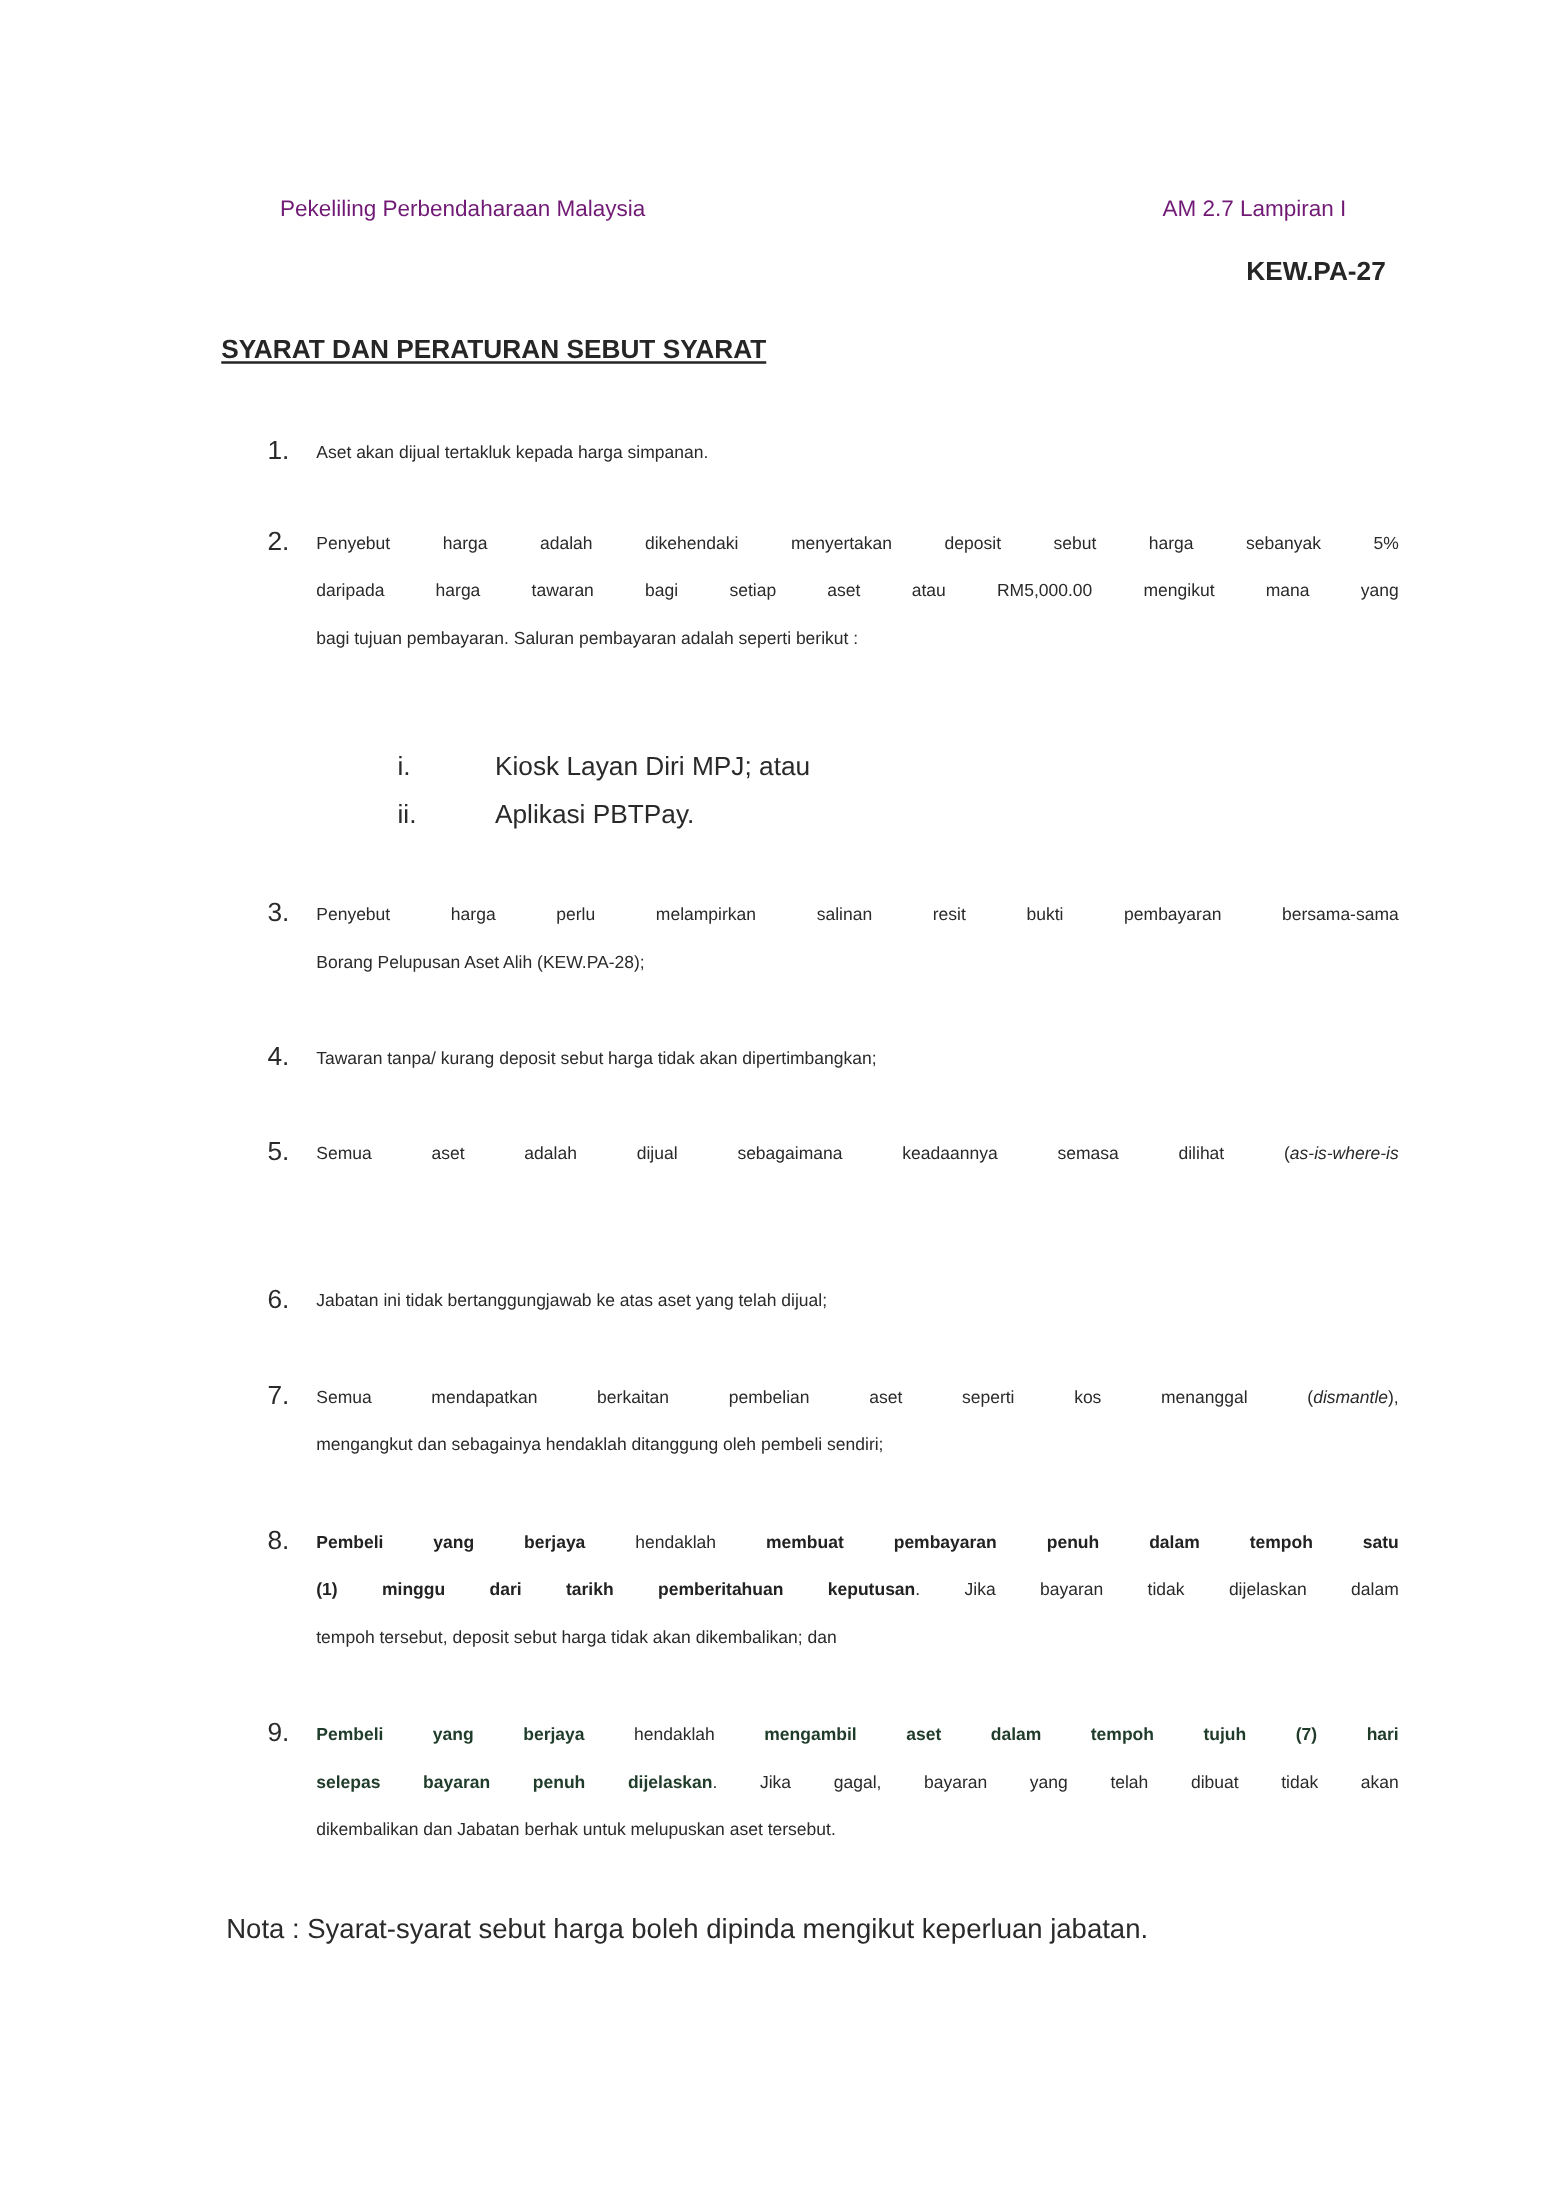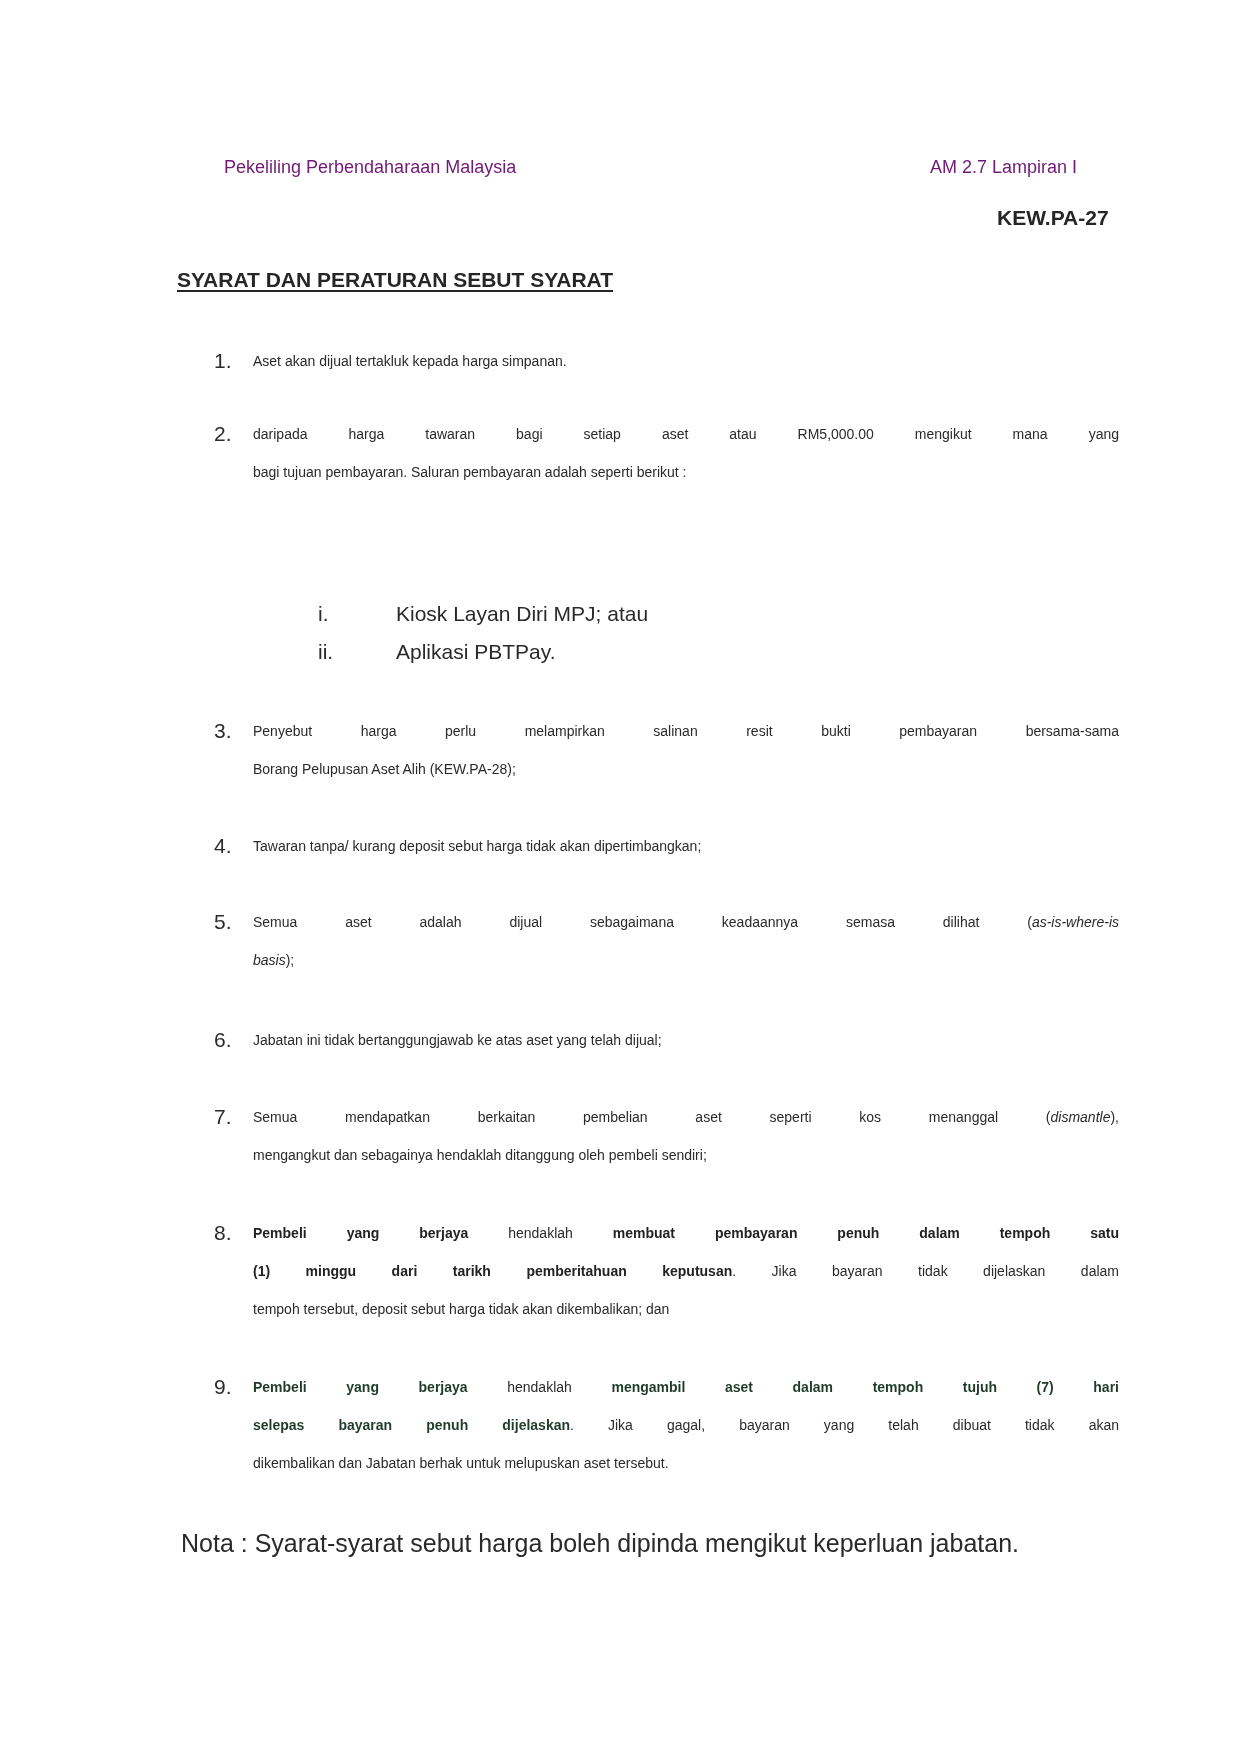--- a/index.html
+++ b/index.html
@@ -10,39 +10,40 @@
   .code { font-size: 21px; font-weight: bold; color: #262626; }
   .title { font-size: 21px; font-weight: bold; text-decoration: underline; text-underline-offset: 3px; color: #262626; }
   .num { position: absolute; left: 214px; font-size: 21px; line-height: 38px; }
   .txt { position: absolute; left: 253px; width: 866px; font-size: 14px; line-height: 38px; text-align: justify; }
   .line { display: block; text-align: justify; text-align-last: justify; }
   .line.free { text-align-last: left; }
   b { font-weight: bold; color: #222; }
   .green b { color: #1f3b2a; }
   .sub-num { position: absolute; left: 318px; font-size: 21px; line-height: 38px; }
   .sub-txt { position: absolute; left: 396px; font-size: 21px; line-height: 38px; }
-  .nota { position: absolute; left: 181px; font-size: 25px; line-height: 38px; }
+  .nota { position: absolute; left: 181px; font-size: 22px; line-height: 38px; }
 </style>
 </head>
 <body>
 
 <div class="abs hdr" style="left:224px; top:156px;">Pekeliling Perbendaharaan Malaysia</div>
 <div class="abs hdr" style="left:930px; top:156px;">AM 2.7 Lampiran I</div>
 <div class="abs code" style="left:997px; top:206px;">KEW.PA-27</div>
 
 <div class="abs title" style="left:177px; top:268px;">SYARAT DAN PERATURAN SEBUT SYARAT</div>
 
 <div>
   <span class="num" style="top:342px;">1.</span>
   <span class="txt" style="top:342px;">Aset akan dijual tertakluk kepada harga simpanan.</span>
 </div>
 
 <div>
   <span class="num" style="top:415px;">2.</span>
   <div class="txt" style="top:415px;">
+    <span class="line">Penyebut harga adalah dikehendaki menyertakan deposit sebut harga sebanyak 5%</span>
     <span class="line">daripada harga tawaran bagi setiap aset atau RM5,000.00 mengikut mana yang</span>
     <span class="line free">bagi tujuan pembayaran. Saluran pembayaran adalah seperti berikut :</span>
   </div>
   <div>
     <span class="sub-num" style="top:595px;">i.</span>
     <span class="sub-txt" style="top:595px;">Kiosk Layan Diri MPJ; atau</span>
     <span class="sub-num" style="top:633px;">ii.</span>
     <span class="sub-txt" style="top:633px;">Aplikasi PBTPay.</span>
   </div>
 </div>
@@ -57,21 +58,20 @@
 
 <div>
   <span class="num" style="top:827px;">4.</span>
   <span class="txt" style="top:827px;">Tawaran tanpa/ kurang deposit sebut harga tidak akan dipertimbangkan;</span>
 </div>
 
 <div>
   <span class="num" style="top:903px;">5.</span>
   <div class="txt" style="top:903px;">
     <span class="line"><span style="white-space: pre;">Semua aset adalah dijual sebagaimana keadaannya semasa dilihat (</span><i style="white-space: pre;">as-is-where-is</i></span>
-    <span class="line free"><i style="white-space: pre;">basis</i><span style="white-space: pre;">);</span></span>
   </div>
 </div>
 
 <div>
   <span class="num" style="top:1021px;">6.</span>
   <span class="txt" style="top:1021px;">Jabatan ini tidak bertanggungjawab ke atas aset yang telah dijual;</span>
 </div>
 
 <div>
   <span class="num" style="top:1098px;">7.</span>

